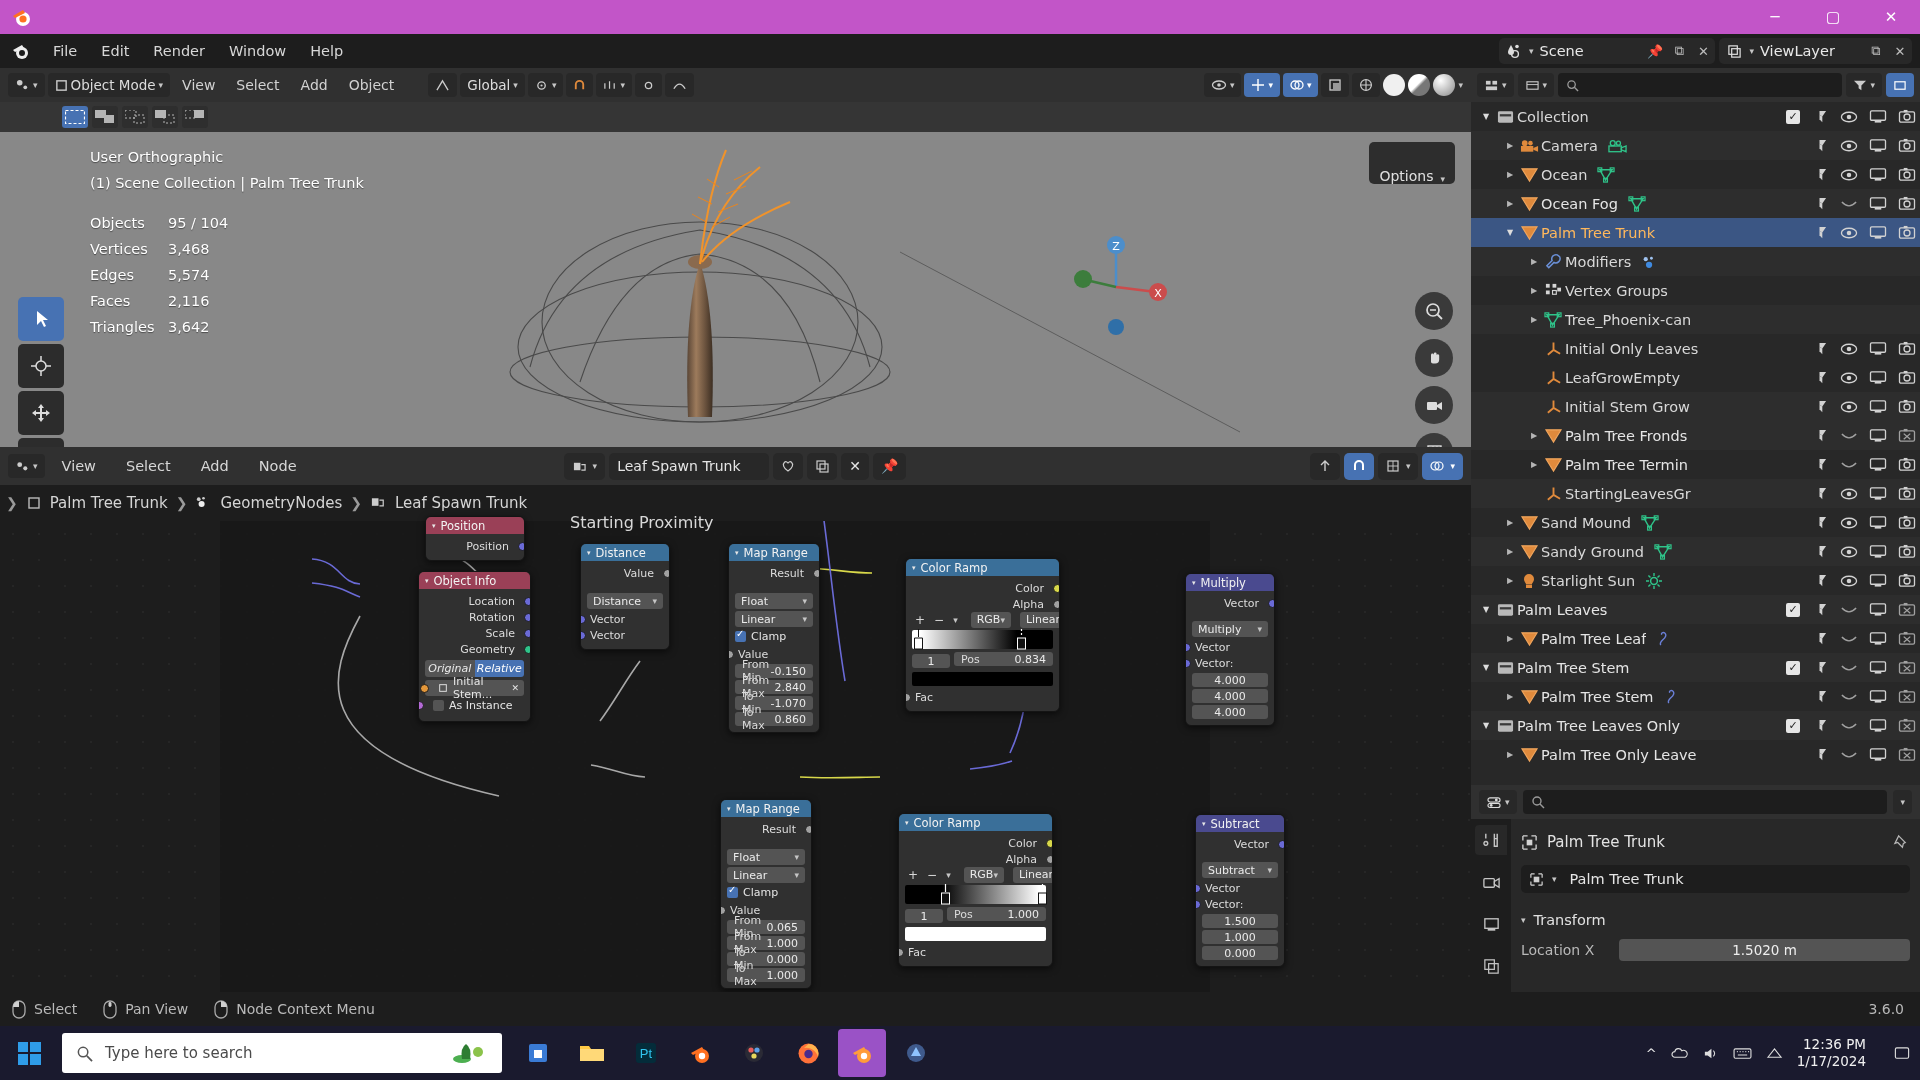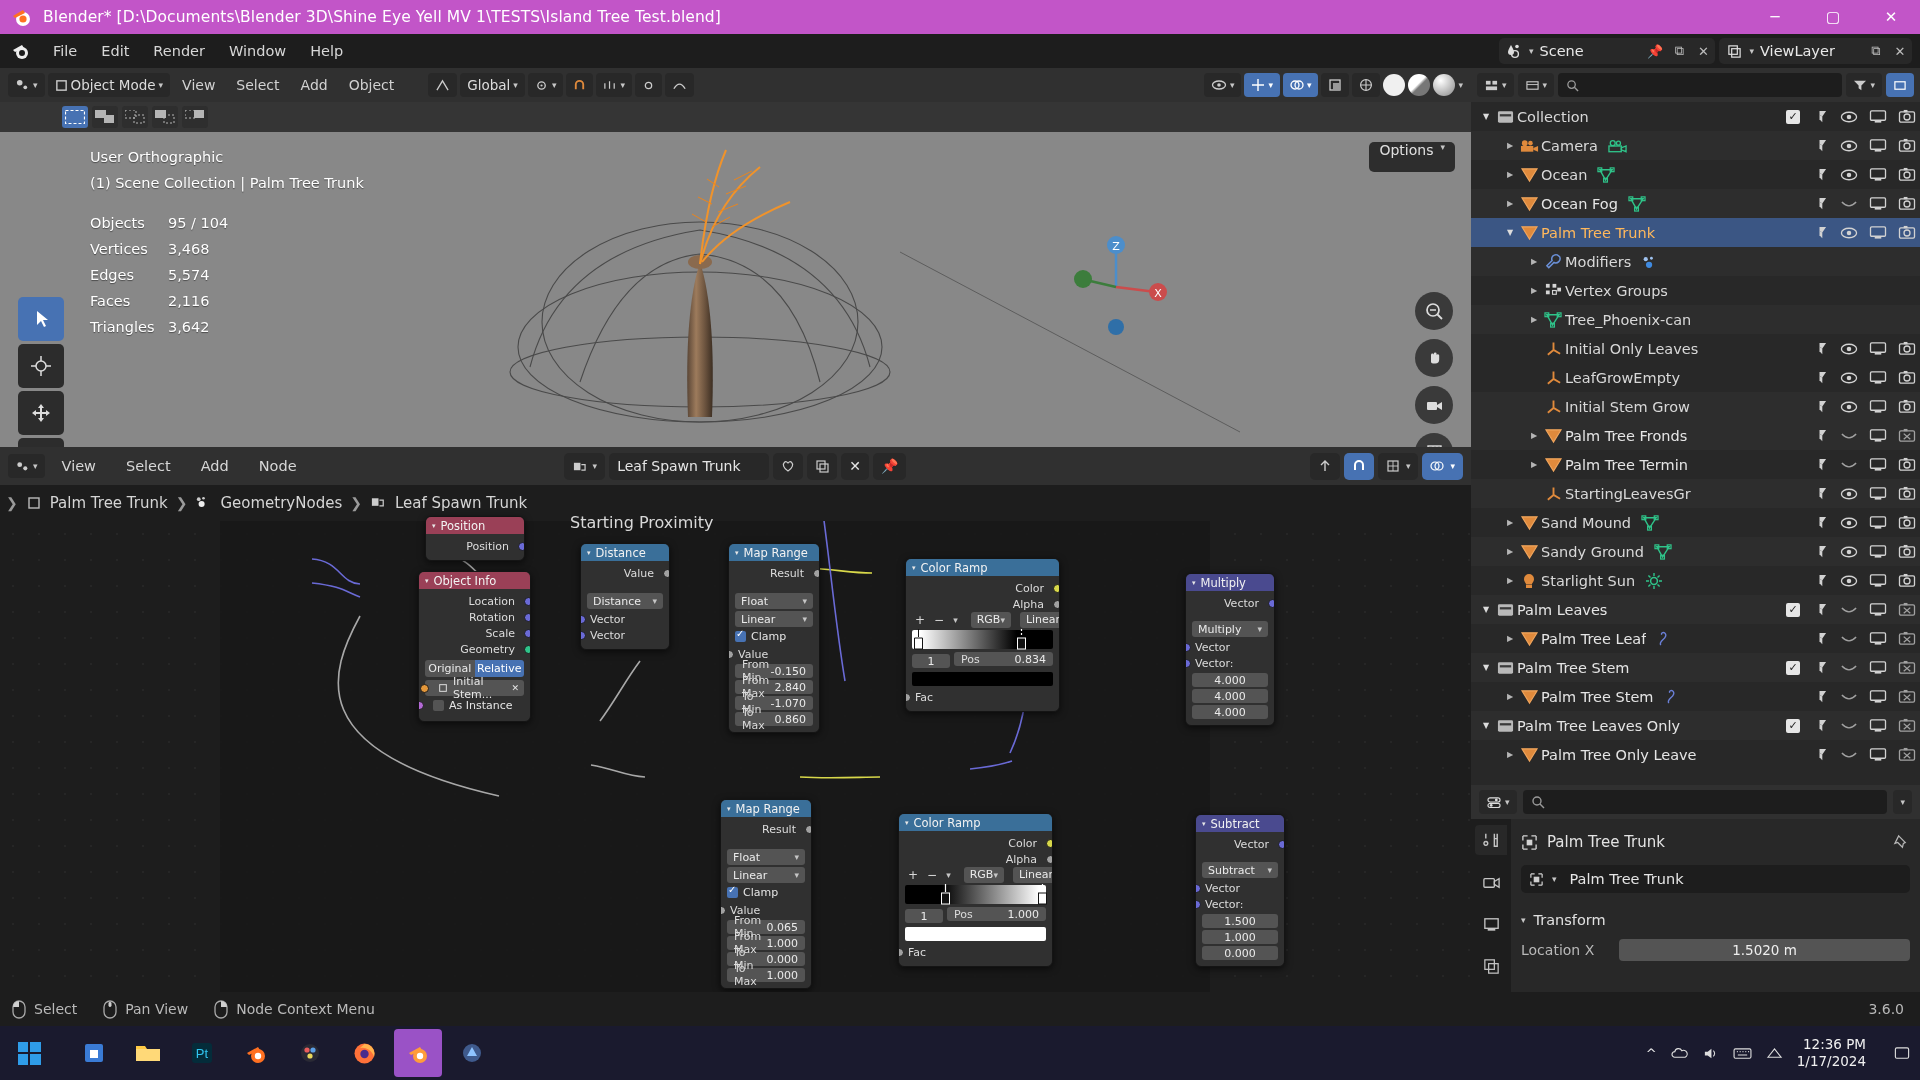--- a/index.html
+++ b/index.html
@@ -44,21 +44,21 @@
   .sph { width:22px;height:22px;border-radius:50%; }
   .vp-subhdr { position:absolute; left:0; top:34px; width:1471px; height:30px; background:#353535; display:flex; align-items:center; padding-left:62px; gap:4px;}
   .selbox { width:26px; height:22px; border-radius:3px; background:#2e2e2e; position:relative;}
   .selbox.active { background:#4772b3; }
   .vp-canvas { position:absolute; left:0; top:64px; width:1471px; height:315px; background:#888888; }
   .vp-stats { position:absolute; left:90px; top:12px; font-size:14.5px; color:#ffffff; line-height:26px;
      text-shadow:0 1px 1px rgba(0,0,0,.45);}
   .vp-stats .row { display:flex; }
   .vp-stats .k { width:78px; }
   .options-btn { position:absolute; right:16px; top:10px; background:#2d2d2d; border-radius:5px;
-    height:30px; display:flex; align-items:flex-start; padding:0 10px; gap:7px; font-size:14px; color:#e0e0e0;}
+    height:42px; display:flex; align-items:flex-end; padding:0 10px; gap:7px; font-size:14px; color:#e0e0e0;}
   .toolcol { position:absolute; left:18px; top:165px; width:46px; display:flex; flex-direction:column; gap:3px; }
   .tool { width:46px; height:44px; background:#2c2c2c; border-radius:5px; display:flex; align-items:center;
     justify-content:center; }
   .tool.active { background:#4772b3; }
   .gizmo { position:absolute; right:300px; top:100px; }
   .vp-rightbtns { position:absolute; right:18px; top:160px; display:flex; flex-direction:column; gap:9px;}
   .rbtn { width:38px; height:38px; border-radius:50%; background:#3a3a3a; display:flex; align-items:center;
     justify-content:center; color:#ddd; font-size:17px; }
 
   
@@ -100,21 +100,21 @@
   .chkbox { width:11px; height:11px; border-radius:2px; background:#4772b3; position:relative;}
   .chkbox::after { content:"✓"; position:absolute; left:1px; top:-3px; font-size:10px; color:#fff;}
   .chkbox.off { background:#545454;}
   .chkbox.off::after{ content:"";}
   .sock { position:absolute; width:9px; height:9px; border-radius:50%; border:1px solid #1b1b1b;} .sock.r { right:-5px; }
   .ramp { height:19px; border-radius:2px; margin:3px 0 1px 0; position:relative;}
   .ramp-stop { position:absolute; top:-1px; width:9px; height:22px; }
   .btnrow { display:flex; align-items:center; gap:9px; font-size:12px; color:#d8d8d8; height:15px; padding-left:3px;}
   .segbtn { display:flex; height:17px; border-radius:3px; overflow:hidden; margin:3px 0;}
   .segbtn div { flex:1; display:flex; align-items:center; justify-content:center; font-size:11px;
-    background:#545454; color:#eaeaea;}
+    background:#545454; color:#eaeaea;font-style:italic;}
   .segbtn div.on { background:#4772b3; color:#fff;}
   .objfield { display:flex; align-items:center; height:16px; background:#545454; border-radius:3px;
     padding:0 5px; gap:5px; font-size:11px; margin:2px 0;}
 
   
   .outliner { position:absolute; left:1471px; top:68px; width:449px; height:717px; background:#282828; overflow:hidden;}
   .ol-header { height:34px; background:#303030; display:flex; align-items:center; gap:4px; padding:0 6px;}
   .ol-search { flex:1; height:24px; background:#1d1d1d; border-radius:4px; display:flex; align-items:center;
     padding:0 8px; gap:6px; font-size:13px; color:#8a8a8a;}
   .ol-rows { position:relative; }
@@ -170,21 +170,20 @@
 <div class="app">
 
   <div class="titlebar">
     <div class="tb-logo">
       <svg width="26" height="26" viewBox="0 0 26 26">
         <circle cx="14" cy="15" r="7" fill="#fff"></circle>
         <circle cx="14" cy="15" r="3.6" fill="#ff7021"></circle>
         <path d="M4 12 L14 6 L16 9 L6 14 Z" fill="#ff7021"></path>
       </svg>
     </div>
-    <div class="tb-title">Blender* [D:\Documents\Blender 3D\Shine Eye Yell MV 1\TESTS\Island Tree Test.blend]</div>
     <div class="tb-ctrls">
       <div class="tb-btn">─</div>
       <div class="tb-btn">▢</div>
       <div class="tb-btn close">✕</div>
     </div>
   </div>
 
   <div class="topbar">
     <div class="bl-icon">
       <svg width="22" height="22" viewBox="0 0 22 22">
@@ -1955,20 +1954,34 @@
 
   <div class="taskbar">
     <div class="tb-start">
       <div class="winlogo">
           <div></div>
           <div></div>
           <div></div>
           <div></div>
         </div>
     </div>
+    <div class="searchbox">
+      <svg width="17" height="17" viewBox="0 0 18 18">
+          <circle cx="7.5" cy="7.5" r="5" fill="none" stroke="#555" stroke-width="1.6"></circle>
+          <path d="M11.5 11.5 L17 17" stroke="#555" stroke-width="1.8"></path>
+        </svg>
+      <span>Type here to search</span>
+      <span style="margin-left:auto">
+        <svg width="36" height="30" viewBox="0 0 36 30">
+            <ellipse cx="10" cy="23" rx="9" ry="4" fill="#4caf50"></ellipse>
+            <path d="M10 23 Q8 12 14 8 Q20 12 18 23" fill="#2e7d32"></path>
+            <circle cx="26" cy="16" r="5" fill="#8bc34a"></circle>
+          </svg>
+      </span>
+    </div>
     <div class="tb-apps">
       <div class="tb-app">
         <svg width="26" height="26" viewBox="0 0 26 26">
             <rect x="4" y="4" width="18" height="18" rx="2" fill="#3a7bd5"></rect>
             <path d="M9 10 h8 v8 h-8z" fill="#fff"></path>
           </svg>
       </div>
       <div class="tb-app">
         <svg width="28" height="26" viewBox="0 0 28 26">
             <path d="M2 6 h9 l2 3 h13 v12 H2z" fill="#ffca45"></path>

